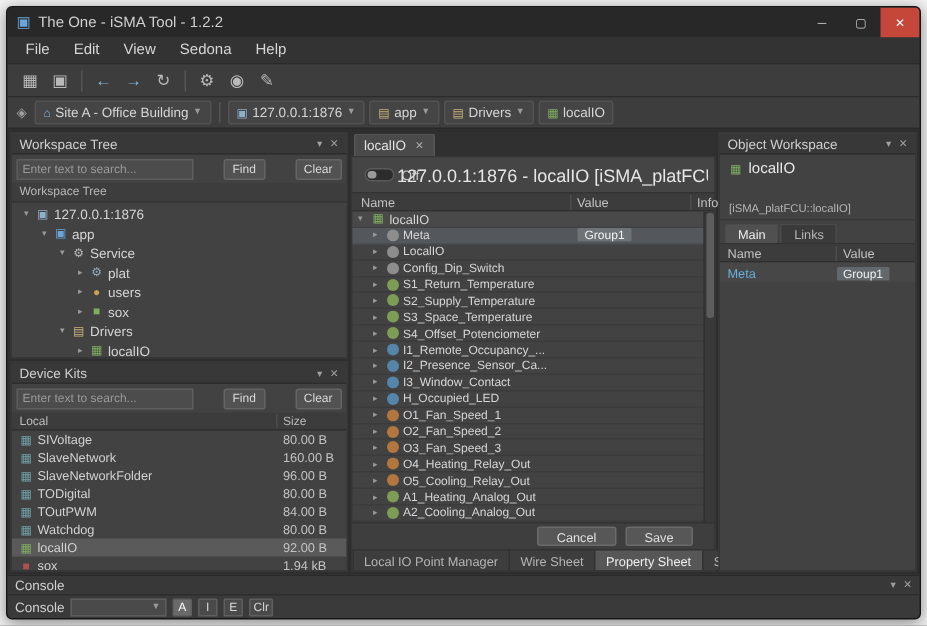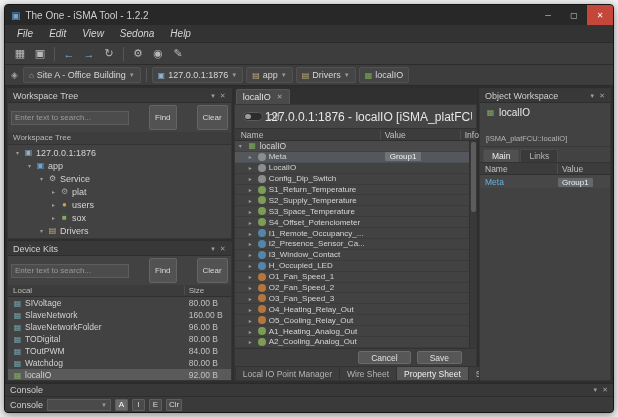--- a/index.html
+++ b/index.html
@@ -15,21 +15,21 @@
   
   .titlebar { flex: 0 0 20px; background: #282828; display: flex; align-items: center; padding-left: 6px; }
   .app-ico { color: #6aa7d8; font-size: 10px; margin-right: 5px; }
   .title { font-size: 10px; color: #cfcfcf; flex: 1; white-space: nowrap; }
   .wc { width: 26px; height: 20px; display: flex; align-items: center; justify-content: center;
     font-size: 8px; color: #cfcfcf; }
   .wc.close { background: #c4473a; color: #fff; }
 
   
   .menubar { flex: 0 0 17px; background: #333; display: flex; align-items: center;
-    padding-left: 4px; border-bottom: 1px solid #2a2a2a; font-style: italic; }
+    padding-left: 4px; border-bottom: 1px solid #2a2a2a; }
   .menu-item { font-size: 10px; color: #d6d6d6; padding: 0 8px; line-height: 17px; }
 
   
   .toolbar { flex: 0 0 22px; background: #3d3d3d; display: flex; align-items: center;
     padding: 0 6px; border-bottom: 1px solid #2c2c2c; gap: 2px; }
   .tbi { width: 18px; height: 18px; display: flex; align-items: center; justify-content: center;
     font-size: 11px; color: #b9b9b9; border-radius: 2px; }
   .tbi.blue { color: #85b3dc; }
   .tsep { width: 1px; height: 14px; background: #555; margin: 0 3px; }
 
@@ -53,21 +53,21 @@
   .phx { font-size: 7px; color: #9f9f9f; margin-left: 5px; }
 
   .col-left { flex: 0 0 174px; display: flex; flex-direction: column; gap: 2px; min-height: 0; align-items: flex-end; }
   .workspace { flex: 0 0 151px; }
   .devicekits { flex: 1; }
 
   .searchrow { flex: 0 0 19px; display: flex; align-items: center; gap: 20px; padding: 2px 3px; }
   .searchrow input { flex: 1; min-width: 0; height: 14px; background: #4c4c4c; border: 1px solid #5d5d5d;
     color: #ddd; font-size: 8px; padding: 0 3px; }
   .searchrow input::placeholder { color: #9a9a9a; }
-  .sbtn { height: 25px; padding: 0 5px; background: #525252; border: 1px solid #646464; color: #d9d9d9;
+  .sbtn { height: 14px; padding: 0 5px; background: #525252; border: 1px solid #646464; color: #d9d9d9;
     font-size: 8px; border-radius: 2px; }
 
   .subttl { flex: 0 0 12px; font-size: 8px; color: #b8b8b8; padding: 0 5px; line-height: 12px;
     background: #3d3d3d; border-bottom: 1px solid #333; }
 
   .tree { flex: 1; overflow: hidden; padding-top: 1px; }
   .titem { height: 13px; display: flex; align-items: center; font-size: 9px; color: #d4d4d4;
     gap: 3px; padding-left: 6px; white-space: nowrap; }
   .lv1 { padding-left: 18px; } .lv2 { padding-left: 30px; } .lv3 { padding-left: 42px; }
   .texp { font-size: 6px; color: #9a9a9a; width: 7px; text-align: center; }

